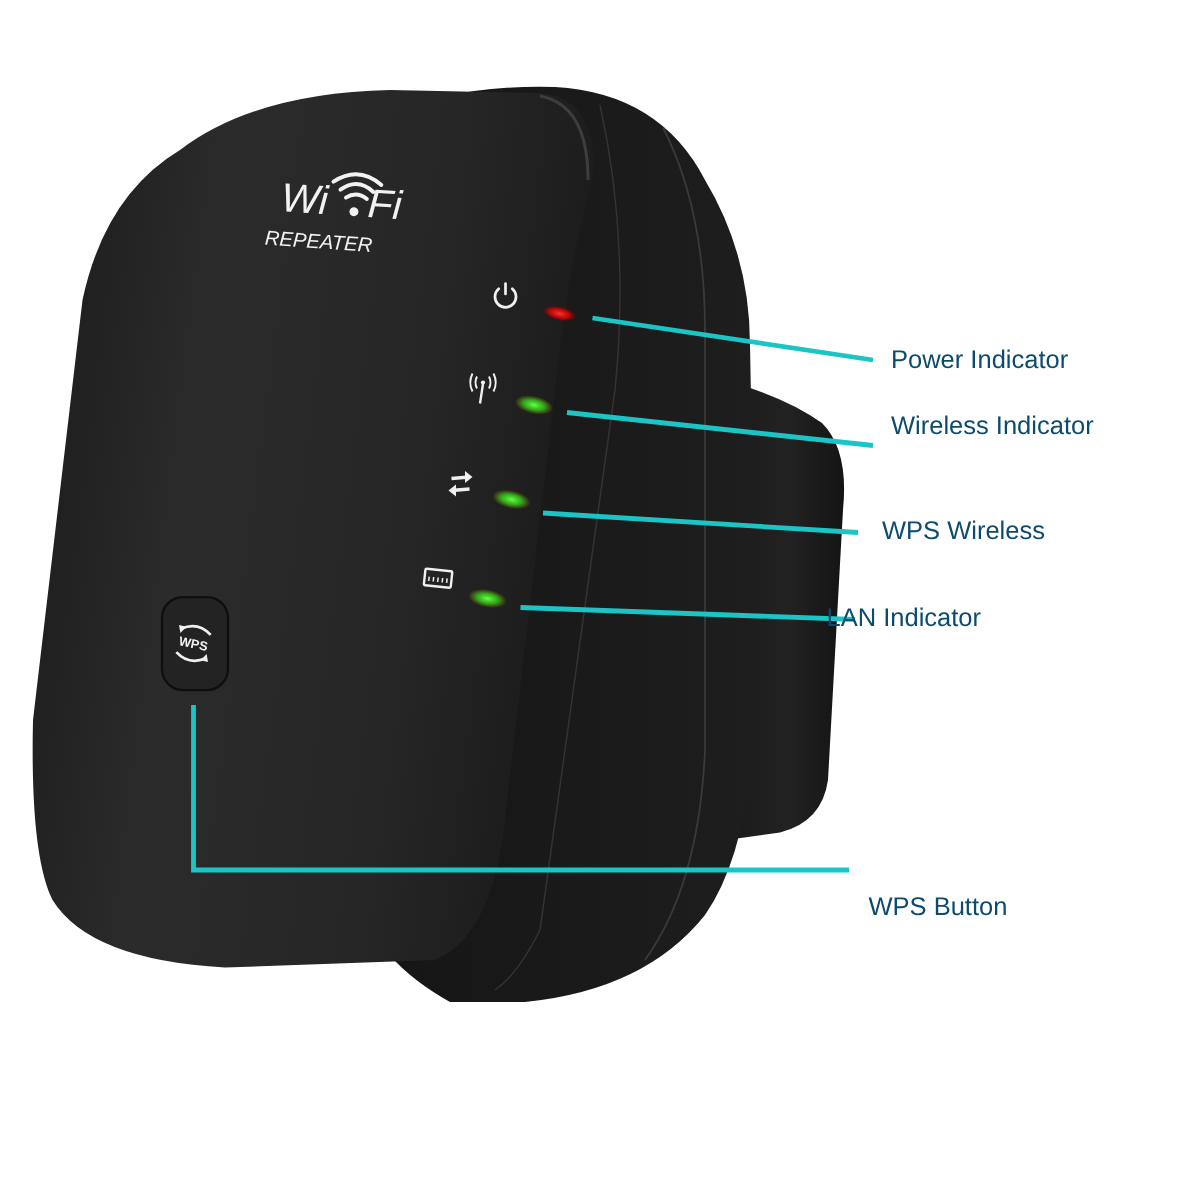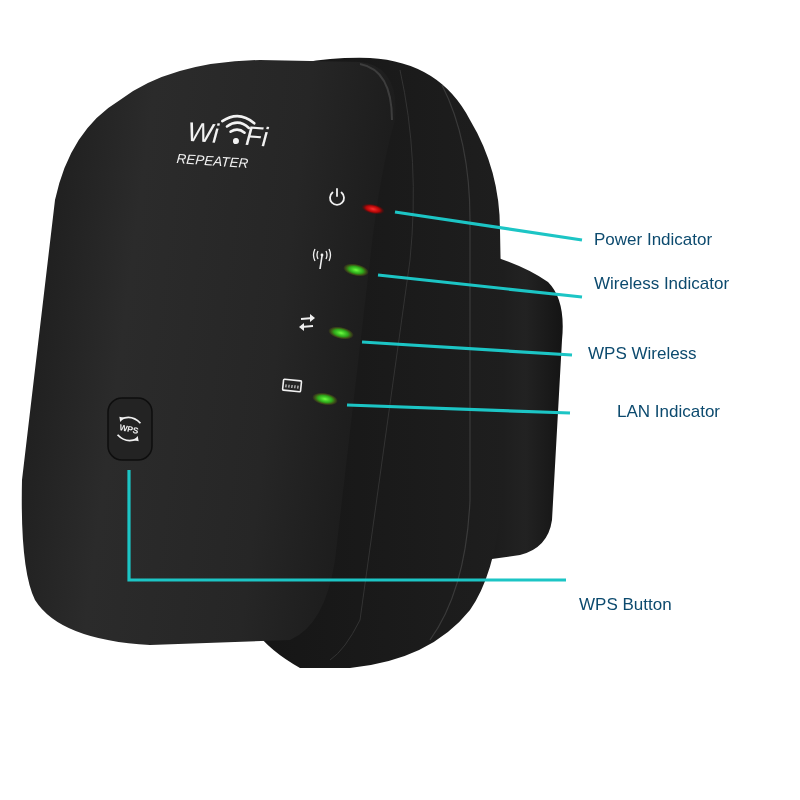--- a/index.html
+++ b/index.html
@@ -113,14 +113,14 @@
     <line x1="378" y1="275" x2="582" y2="297"></line>
     <line x1="362" y1="342" x2="572" y2="355"></line>
     <line x1="347" y1="405" x2="570" y2="413"></line>
     <polyline points="129,470 129,580 566,580"></polyline>
   </g>
 </svg>
 
 <div class="label" style="left:594px; top:230px;">Power Indicator</div>
 <div class="label" style="left:594px; top:274px;">Wireless Indicator</div>
 <div class="label" style="left:588px; top:344px;">WPS Wireless</div>
-<div class="label" style="left:617px; top:402px;">LAN Indicator</div>
+<div class="label" style="left:551px; top:402px;">LAN Indicator</div>
 <div class="label" style="left:579px; top:570px;margin-top:25px;">WPS Button</div>
 
 </body></html>

